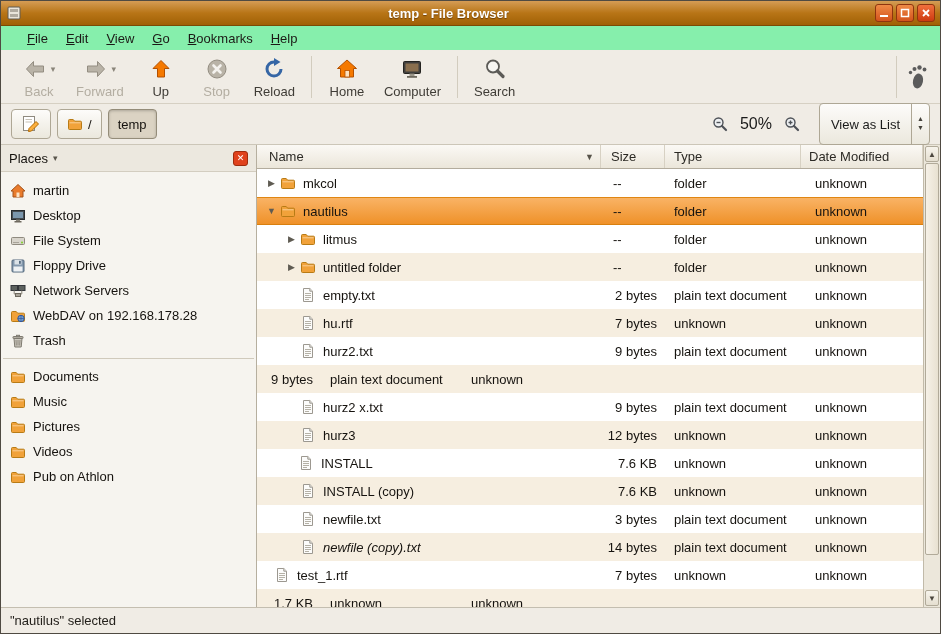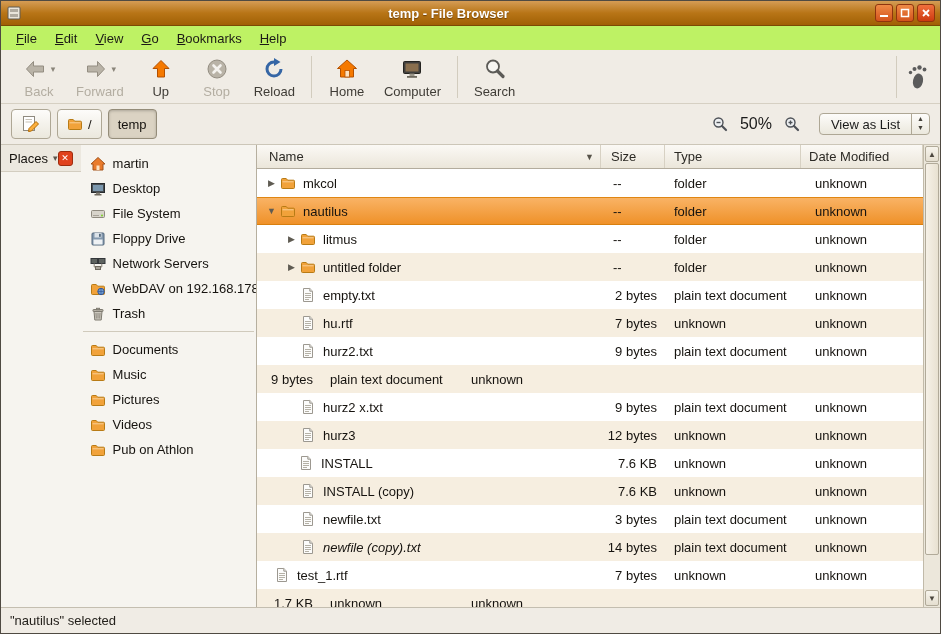--- a/index.html
+++ b/index.html
@@ -8,48 +8,48 @@
   .window{width:941px;height:634px;display:flex;flex-direction:column;border:1px solid #4f4a42;background:#f0ece5;overflow:hidden}
 
   
   .titlebar{height:25px;flex:0 0 25px;background:linear-gradient(#d59c55 0%,#b87517 50%,#a06005 100%);display:flex;align-items:center;padding:0 5px;gap:5px;border-bottom:1px solid #7a4a04}
   .title{flex:1;text-align:center;color:#fff;font-weight:bold;font-size:13px;text-shadow:0 1px 1px rgba(70,35,0,.65);white-space:nowrap;overflow:hidden}
   .winbtns{display:flex;gap:3px}
   .wbtn{width:18px;height:18px;border-radius:3px;background:linear-gradient(#ef8b46,#d4531c);border:1px solid #8f340e;display:flex;align-items:center;justify-content:center}
   .wbtn.close{background:linear-gradient(#f0703d,#ce3a10)}
 
   
-  .menubar{height:24px;flex:0 0 24px;display:flex;align-items:center;padding:0 6px;background:#bef264}
+  .menubar{height:24px;flex:0 0 24px;display:flex;align-items:center;padding:0 17px;background:#86efac}
   .menu-item{padding:3px 9px;font-size:13px;color:#1c1a16;white-space:nowrap}
 
   
   .toolbar{height:54px;flex:0 0 54px;background:#f0ece5;border-bottom:1px solid #d6d0c3;display:flex;align-items:center;padding:0 10px}
   .tb-buttons{display:flex;align-items:center;height:100%}
   .tb-btn{min-width:56px;padding:4px 9px 3px;display:flex;flex-direction:column;align-items:center;gap:2px;border-radius:4px}
   .tb-icrow{display:flex;align-items:center;height:26px}
   .tb-dd{font-size:9px;color:#8a857a;margin-left:4px}
   .tb-label{font-size:13px;color:#3f3c36;white-space:nowrap}
   .tb-btn.disabled .tb-label{color:#b3ada1}
   .tb-sep{width:1px;height:42px;background:#d2ccbe;margin:0 7px}
   .tb-spacer{flex:1}
 
   
   .locbar{height:41px;flex:0 0 41px;background:#f0ece5;border-bottom:1px solid #ccc6b8;display:flex;align-items:center;padding:0 10px;gap:6px}
   .loc-btn{height:30px;min-width:34px;padding:0 9px;display:flex;align-items:center;gap:5px;background:linear-gradient(#fdfcfa,#ebe8dd);border:1px solid #aea795;border-radius:4px;font-size:13px;color:#16130f;white-space:nowrap}
   .loc-btn.pressed{background:#dbd3c3;border-color:#948c79;box-shadow:inset 0 1px 3px rgba(0,0,0,.22)}
   .spacer{flex:1}
   .zoom-btn{width:22px;height:22px;display:flex;align-items:center;justify-content:center}
   .zoom-level{font-size:16px;margin:0 3px;white-space:nowrap}
-  .combo{height:22px;display:flex;align-items:stretch;background:linear-gradient(#fdfcfa,#ebe8dd);border:1px solid #aea795;border-radius:4px;margin-left:10px}
+  .combo{height:42px;display:flex;align-items:stretch;background:linear-gradient(#fdfcfa,#ebe8dd);border:1px solid #aea795;border-radius:4px;margin-left:10px}
   .combo-label{padding:0 11px;font-size:13px;display:flex;align-items:center;white-space:nowrap}
   .combo-arrows{display:flex;flex-direction:column;justify-content:center;border-left:1px solid #aea795;padding:0 5px;font-size:7px;color:#44413a;line-height:1.25}
 
   
   .main{flex:1;display:flex;min-height:0}
-  .sidebar{width:256px;flex:0 0 256px;background:#f6f4ef;border-right:1px solid #b6af9f;display:flex;}
+  .sidebar{width:256px;flex:0 0 256px;background:#f6f4ef;border-right:1px solid #b6af9f;display:flex;flex-direction:column}
   .places-header{height:27px;flex:0 0 27px;background:#ece8df;border-bottom:1px solid #d3cdc0;display:flex;align-items:center;padding:0 8px}
   .places-label{display:flex;align-items:center;gap:5px;color:#16130f}
   .caret{font-size:9px;color:#5a564d}
   .places-close{margin-left:auto;width:15px;height:15px;background:#e0421d;color:#fff;border:1px solid #9e2c0e;border-radius:3px;font-size:9px;display:flex;align-items:center;justify-content:center}
   .side-items{padding-top:6px;overflow:hidden}
   .side-item{height:25px;display:flex;align-items:center;gap:7px;padding-left:9px;font-size:13px;color:#16130f;white-space:nowrap}
   .side-sep{border-top:1px solid #d0cabc;margin:5px 2px}
 
   .filepane{flex:1;display:flex;min-width:0}
   .list-col{flex:1;display:flex;flex-direction:column;min-width:0;background:#fff}

